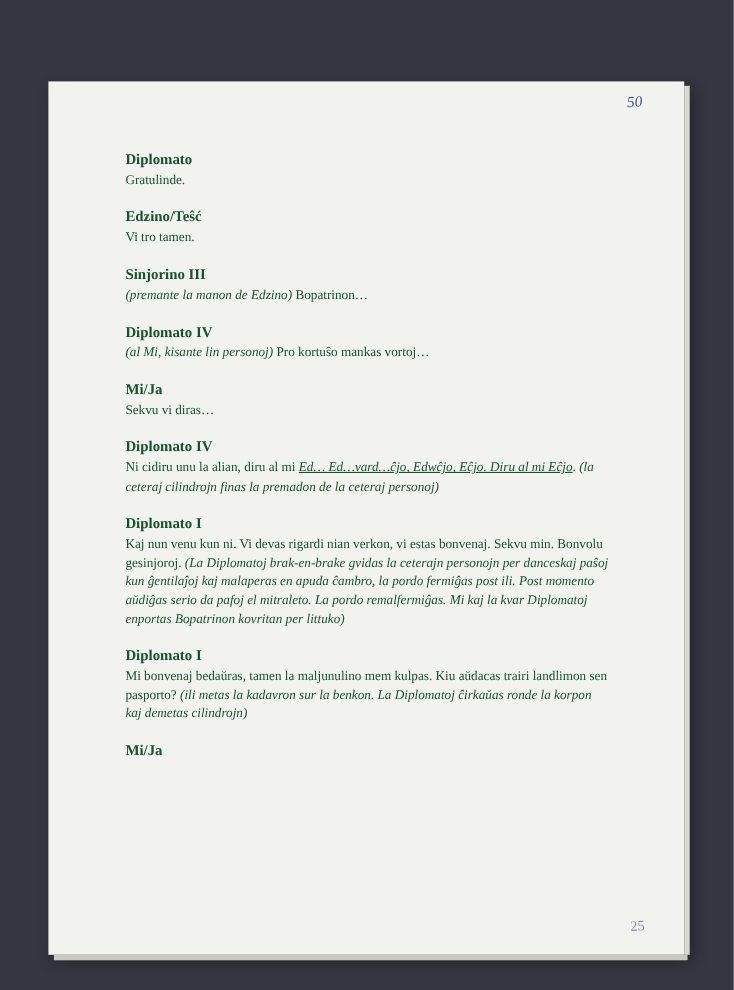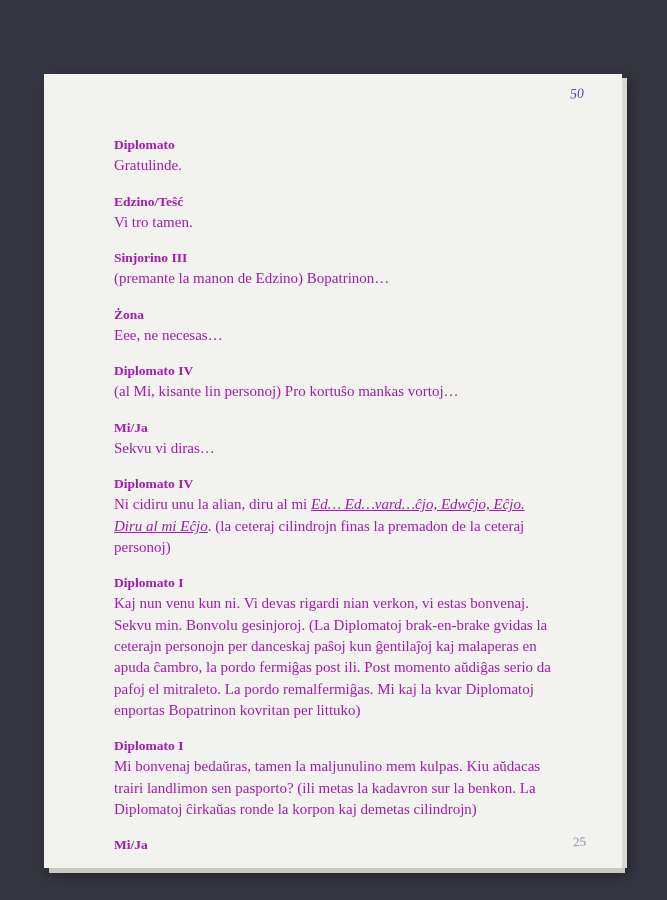--- a/index.html
+++ b/index.html
@@ -56,36 +56,37 @@
     font-size: 13px;
     color: #6a6d9a;
     transform: rotate(-3deg);
     opacity: 0.75;
   }
   #script-body {
     position: absolute;
     left: 70px;
     top: 62px;
     width: 440px;
-    color: #a21caf;
+    color: #14532d;
   }
   .block {
     margin-bottom: 16px;
   }
   .speaker {
     font-weight: bold;
     font-size: 13.5px;
     line-height: 1.35;
     margin-bottom: 1px;
   }
   .line {
-    font-size: 15px;
+    font-size: 12px;
     line-height: 1.42;
   }
   .ital {
+    font-style: italic;
   }
   .ital-u {
     font-style: italic;
     text-decoration: underline;
   }
 </style>
 </head>
 <body>
 
 <div id="page-wrap">
@@ -99,24 +100,20 @@
         <div class="speaker">Diplomato</div>
         <div class="line"><span>Gratulinde.</span></div>
       </div>
       <div class="block">
         <div class="speaker">Edzino/Teŝć</div>
         <div class="line"><span>Vi tro tamen.</span></div>
       </div>
       <div class="block">
         <div class="speaker">Sinjorino III</div>
         <div class="line"><span class="ital">(premante la manon de Edzino)</span><span> Bopatrinon…</span></div>
-      </div>
-      <div class="block">
-        <div class="speaker">Żona</div>
-        <div class="line"><span>Eee, ne necesas…</span></div>
       </div>
       <div class="block">
         <div class="speaker">Diplomato IV</div>
         <div class="line"><span class="ital">(al Mi, kisante lin personoj)</span><span>   Pro kortuŝo mankas vortoj…</span></div>
       </div>
       <div class="block">
         <div class="speaker">Mi/Ja</div>
         <div class="line"><span>Sekvu vi diras…</span></div>
       </div>
       <div class="block">

